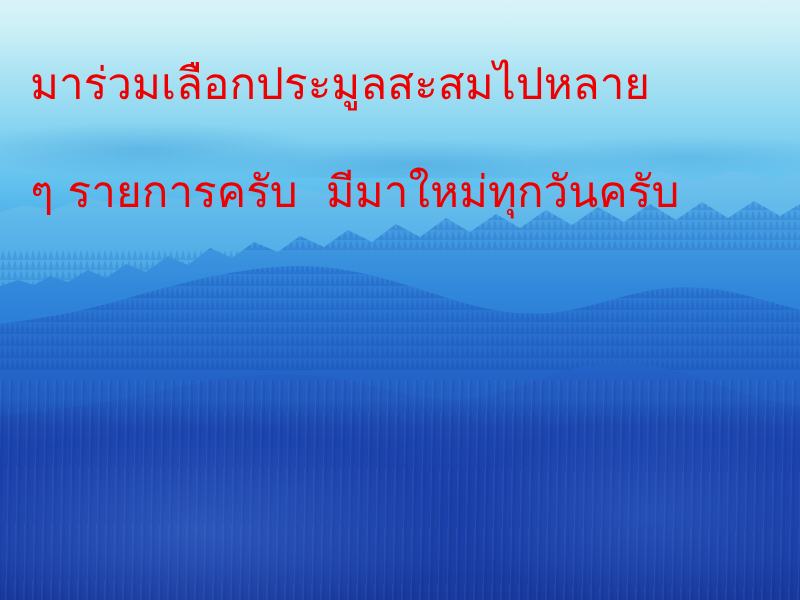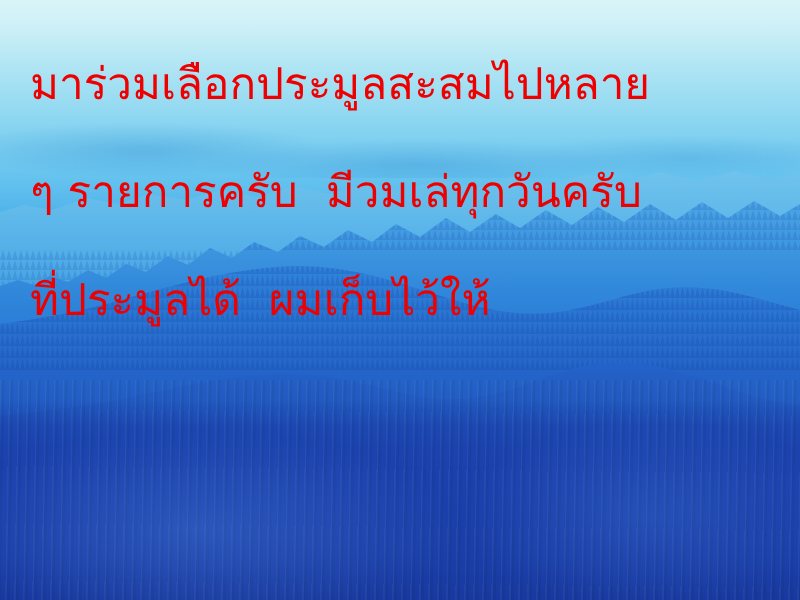--- a/index.html
+++ b/index.html
@@ -208,17 +208,16 @@
          L800,200 L0,200 Z"></path>
   </svg>
 
   <div class="foreground"></div>
   <div class="streaks--bottom"></div>
   <div class="glow-bl"></div>
   <div class="glow-br"></div>
 
   <div class="caption">
     <div class="caption-line">มาร่วมเลือกประมูลสะสมไปหลาย</div>
-    <div class="caption-line">ๆ รายการครับ  มีวมเล่ทุกวันครับ</div>
-    <div class="caption-line">ที่ประมูลได้  ผมเก็บไว้ให้</div>
+    <div class="caption-line">ๆ รายการครับ  มีมาใหม่ทุกวันครับ</div>
   </div>
 
 </div>
 
 </body></html>

